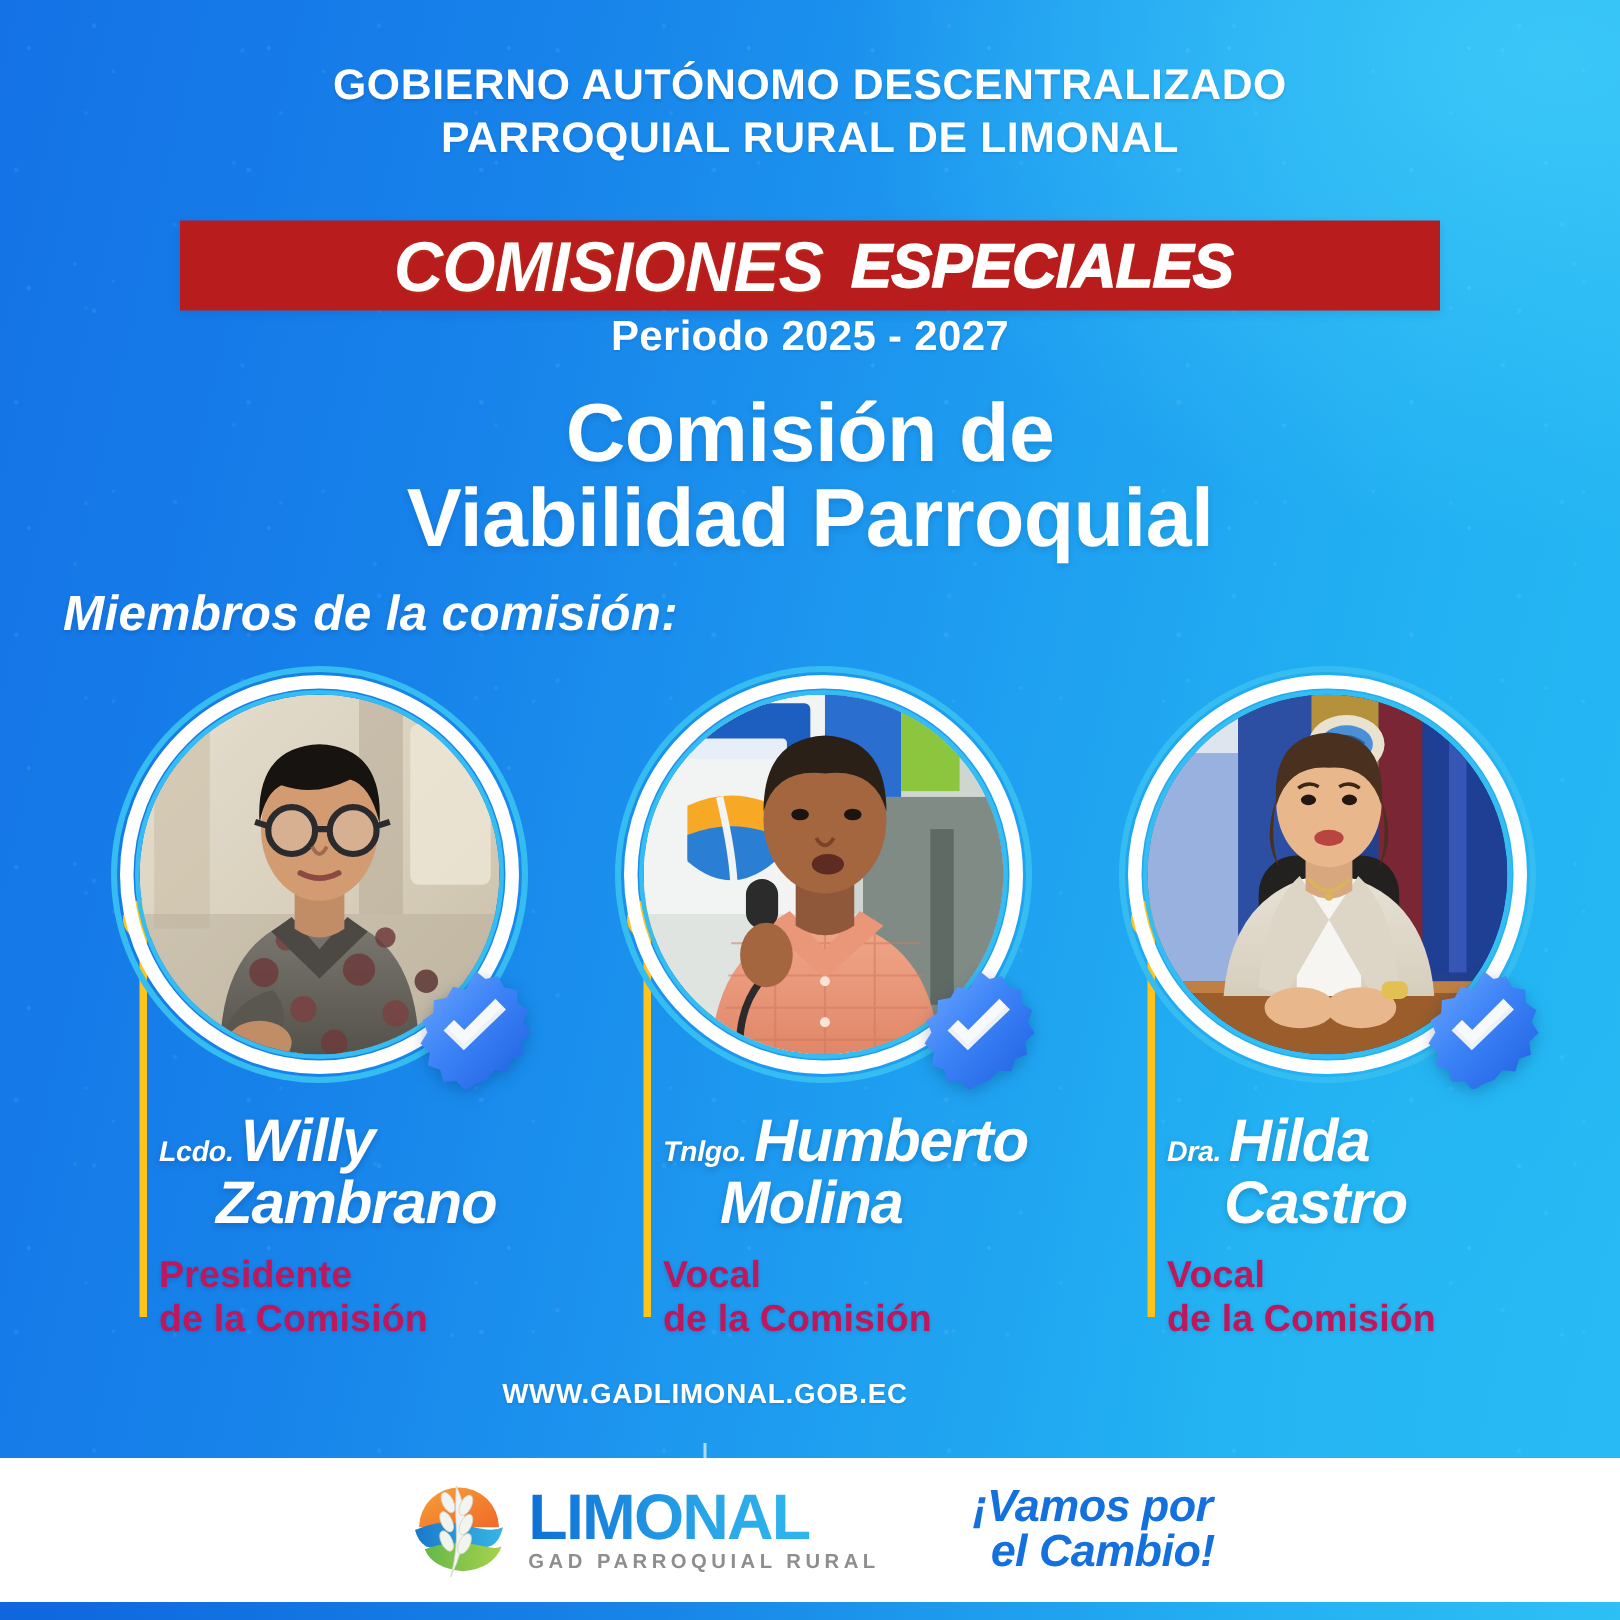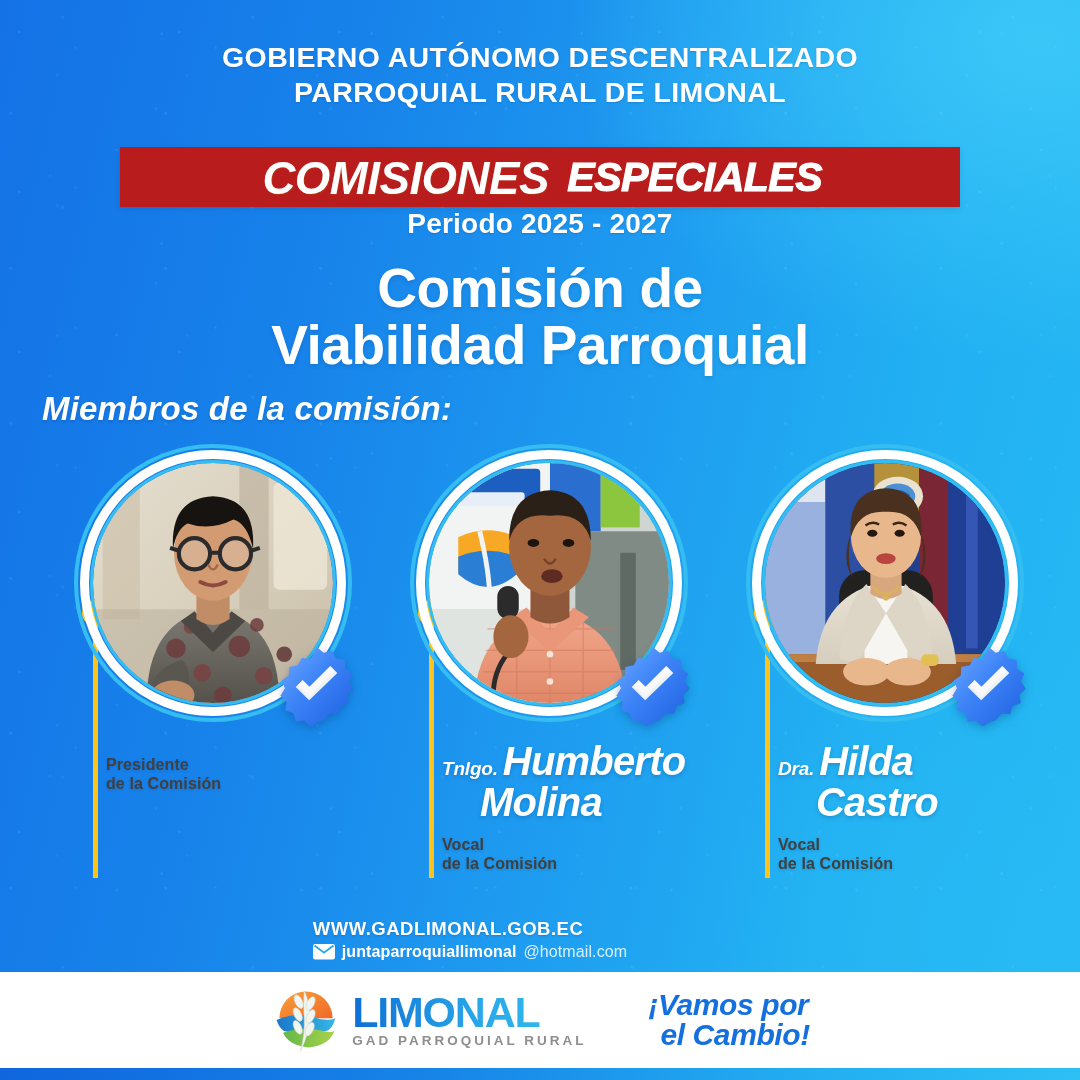--- a/index.html
+++ b/index.html
@@ -145,21 +145,21 @@
     vertical-align:baseline; margin-right:5px;
   }
   .nm-first{
     font-size:40px; font-weight:bold; font-style:italic; letter-spacing:-.8px;
   }
   .nm-last{
     display:block; font-size:40px; font-weight:bold; font-style:italic;
     letter-spacing:-.8px; margin-left:38px; margin-top:3px;
   }
   .role{
-    margin-top:14px; color:#404040; font-size:16px; font-weight:bold;
+    margin-top:14px; color:#be185d; font-size:25px; font-weight:bold;
     line-height:1.18; letter-spacing:.1px;
     text-shadow:0 1px 3px rgba(0,40,90,.2);
   }
   .role span{ display:block; }
 
   
   .contact{
     position:absolute; left:0; top:918px; width:940px;
     display:flex; align-items:center; justify-content:center; gap:22px;flex-direction:column;
   }
@@ -315,20 +315,24 @@
                 <stop offset="100%" stop-color="#1E5FE0"></stop>
               </linearGradient>
             </defs>
             <path fill="url(#bg1)" d="M50 4 l8.1 6.6 10.2-2.3 5.2 9.1 10.3 2 .6 10.5 8.6 6-3.9 9.7 5.6 8.9-7.6 7.3 1.6 10.4-9.9 3.5-2.9 10.1-10.4-1.1-6.9 7.9L50 96l-8.6 5.3-6.9-7.9-10.4 1.1-2.9-10.1-9.9-3.5 1.6-10.4L5.3 63l5.6-8.9L7 44.4l8.6-6 .6-10.5 10.3-2 5.2-9.1 10.2 2.3z"></path>
             <path fill="#EDF1F5" d="M40.5 68.5 L24 52.5 l8.5-8.6 8.4 8.2 25.3-25.4 8.6 8.6z"></path>
             <path fill="#ffffff" opacity=".55" d="M40.5 63.8 L26.8 50.2 l5.7-5.8 8.2 8 25.2-25.2 5.8 5.8z"></path>
           </svg>
         </div>
       </div>
       <div class="names">
+        <div class="nm-line">
+          <span class="nm-prefix">Lcdo.</span><span class="nm-first">Willy</span>
+          <span class="nm-last">Zambrano</span>
+        </div>
         <div class="role">
           <span>Presidente</span>
           <span>de la Comisión</span>
         </div>
       </div>
     </div>
 
     <div class="card c1">
       <div class="pin">
         <div class="dot"></div>
@@ -498,30 +502,20 @@
           <span>de la Comisión</span>
         </div>
       </div>
     </div>
 
   </div>
 
   <div class="contact">
     <div class="contact-left">
       <div class="c-web">WWW.GADLIMONAL.GOB.EC</div>
-      <div class="c-mail">
-        <span class="env-icon">
-          <svg viewBox="0 0 24 17">
-              <rect x="0" y="0" width="24" height="17" rx="2.5" fill="#fff"></rect>
-              <path d="M1.6 1.6 L12 9.4 L22.4 1.6" stroke="#2AA8E8" stroke-width="2" fill="none"></path>
-            </svg>
-        </span>
-        <span class="m1">juntaparroquiallimonal</span>
-          <span class="m2">@hotmail.com</span>
-      </div>
     </div>
     <div class="divider"></div>
     <div class="contact-right">
       <div class="social">
         <span>
           <svg viewBox="0 0 24 24">
               <circle cx="12" cy="12" r="11.3" fill="#fff"></circle>
               <path d="M13.4 19.2v-6.4h2.2l.33-2.6h-2.53V8.54c0-.74.2-1.25 1.27-1.25h1.35V4.96c-.24-.03-1.04-.1-1.98-.1-1.96 0-3.3 1.2-3.3 3.4v1.94H8.5v2.6h2.24v6.4z" fill="#2AA8E8"></path>
             </svg>
         </span>

